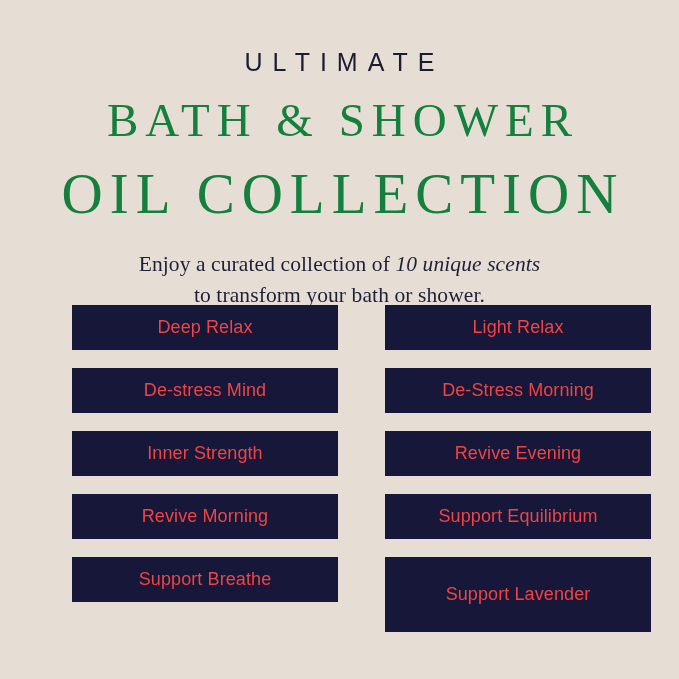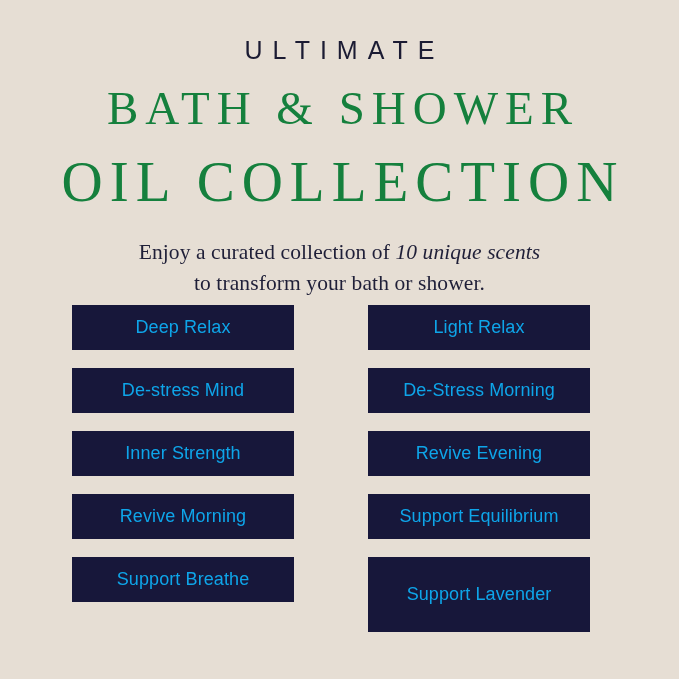--- a/index.html
+++ b/index.html
@@ -29,21 +29,21 @@
   }
 
   .eyebrow {
     font-family: "Liberation Sans", sans-serif;
     font-size: 25px;
     font-weight: 400;
     letter-spacing: 10px;
     text-indent: 10px;
     color: #1b1b33;
     line-height: 1;
-    margin: 0;
+    margin: 12px;
   }
 
   .title-line {
     font-family: "Liberation Serif", serif;
     font-weight: 400;
     color: #15803d;
     line-height: 1;
     margin: 0;
   }
 
@@ -86,29 +86,29 @@
     width: 679px;
     height: 330px;
   }
 
   .scent-col {
     position: absolute;
     top: 0;
     width: 222px;
   }
   .scent-col-left  { left: 72px; }
-  .scent-col-right { left: 368px; }
+  .scent-col-right { left: 385px; }
 
   .scent-chip {
     box-sizing: border-box;
-    width: 222px;
+    width: 266px;
     height: 45px;
     margin-bottom: 18px;
     background: #17173a;
-    color: #0ea5e9;
+    color: #ef4444;
     display: flex;
     align-items: center;
     justify-content: center;
     text-align: center;
     font-family: "Liberation Sans", sans-serif;
     font-size: 18px;
     font-weight: 400;
     line-height: 1.18;
     letter-spacing: 0.1px;
     padding: 17px 6px;

